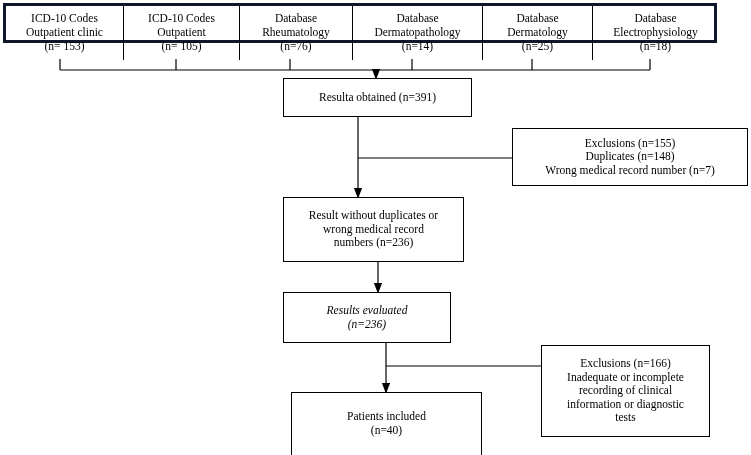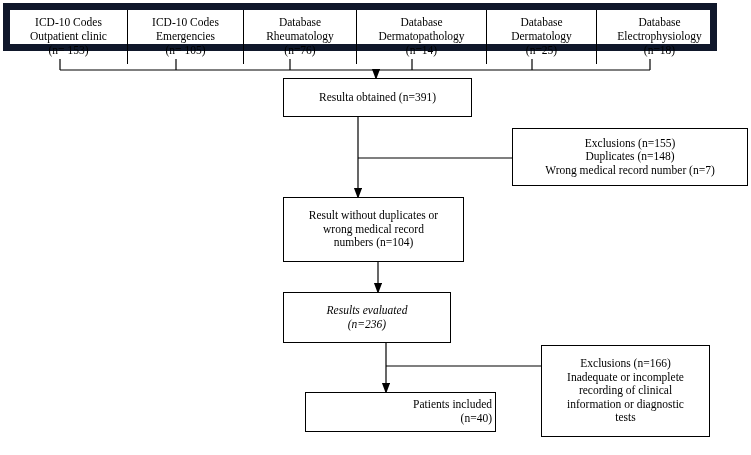--- a/index.html
+++ b/index.html
@@ -31,23 +31,23 @@
     line-height: 1.18;
     font-size: 11.5px;
     padding: 2px 3px;
   }
   .box .line { display: block; white-space: nowrap; }
   .source-row-outer {
     position: absolute;
     left: 3px;
     top: 3px;
     width: 714px;
-    height: 48px;
+    height: 40px;
     box-sizing: border-box;
-    border: 7px solid #0f172a;
+    border: 3px solid #0f172a;
     background: #ffffff;
   }
   .src {
     position: absolute;
     top: 0;
     height: 54px;
     box-sizing: border-box;
     border-right: 1px solid #000000;
     display: flex;
     flex-direction: column;
@@ -73,21 +73,21 @@
 <div id="canvas">
 
   <div class="source-row-outer">
     <div class="src" style="left:0px;width:118px;">
       <span class="line">ICD-10 Codes</span>
       <span class="line">Outpatient clinic</span>
       <span class="line">(n= 153)</span>
     </div>
     <div class="src" style="left:118px;width:116px;">
       <span class="line">ICD-10 Codes</span>
-      <span class="line">Emergencies</span>
+      <span class="line">Outpatient</span>
       <span class="line">(n= 105)</span>
     </div>
     <div class="src" style="left:234px;width:113px;">
       <span class="line">Database</span>
       <span class="line">Rheumatology</span>
       <span class="line">(n=76)</span>
     </div>
     <div class="src" style="left:347px;width:130px;">
       <span class="line">Database</span>
       <span class="line">Dermatopathology</span>
@@ -138,34 +138,34 @@
 
   <div class="box" style="left:512px;top:128px;width:236px;height:58px;">
     <span class="line">Exclusions (n=155)</span>
     <span class="line">Duplicates (n=148)</span>
     <span class="line">Wrong medical record number (n=7)</span>
   </div>
 
   <div class="box" style="left:283px;top:197px;width:181px;height:65px;">
     <span class="line">Result without duplicates or</span>
     <span class="line">wrong medical record</span>
-    <span class="line">numbers (n=104)</span>
+    <span class="line">numbers (n=236)</span>
   </div>
 
   <div class="box" style="left:283px;top:292px;width:168px;height:51px;font-style:italic;">
     <span class="line">Results evaluated</span>
     <span class="line">(n=236)</span>
   </div>
 
   <div class="box" style="left:541px;top:345px;width:169px;height:92px;">
     <span class="line">Exclusions (n=166)</span>
     <span class="line">Inadequate or incomplete</span>
     <span class="line">recording of clinical</span>
     <span class="line">information or diagnostic</span>
     <span class="line">tests</span>
   </div>
 
-  <div class="box" style="left:305px;top:392px;width:191px;height:40px;align-items:flex-end;">
+  <div class="box" style="left:291px;top:392px;width:191px;height:64px;">
     <span class="line">Patients included</span>
     <span class="line">(n=40)</span>
   </div>
 
 </div>
 
 </body></html>

